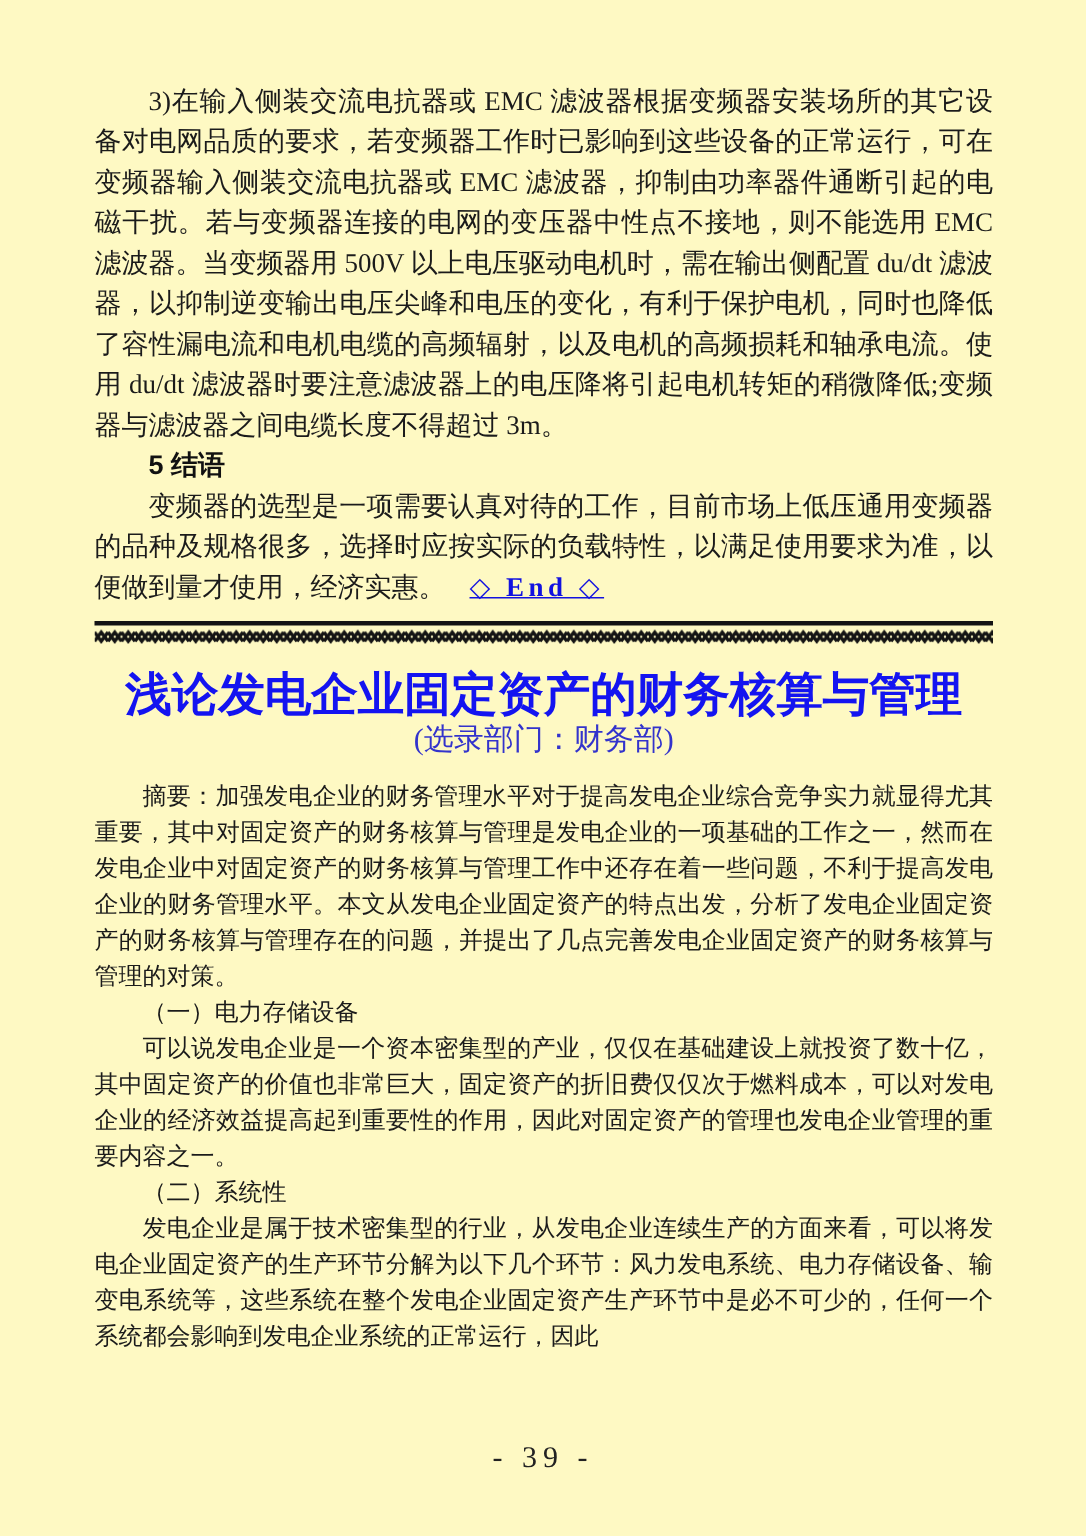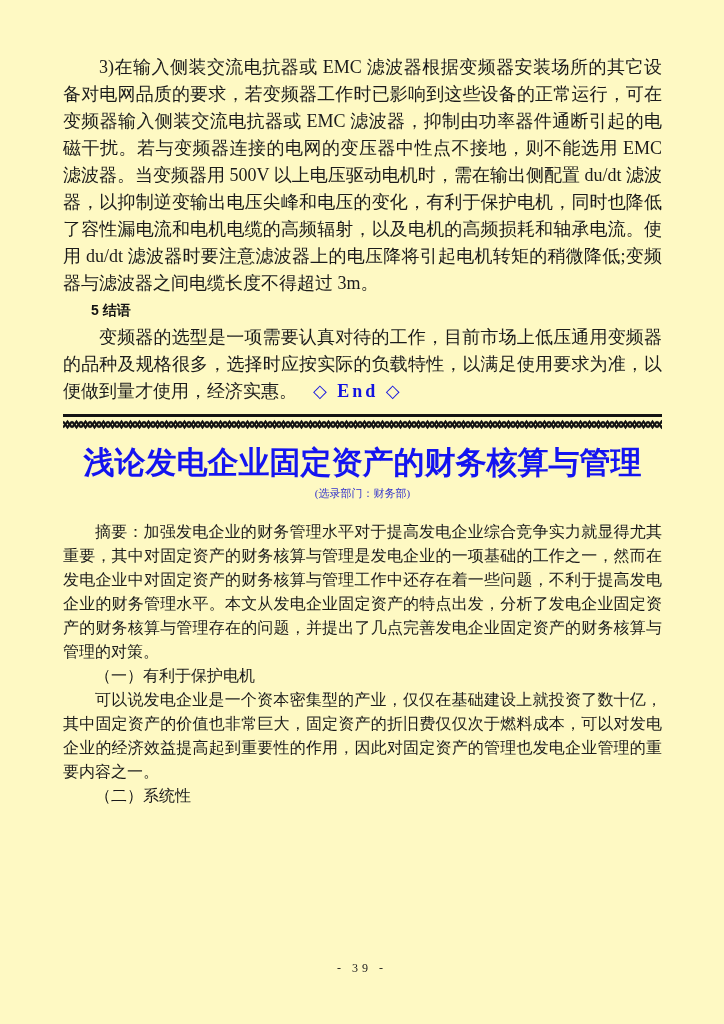--- a/index.html
+++ b/index.html
@@ -24,30 +24,31 @@
     font-size: 18px;
     line-height: 27px;
     text-align: justify;
   }
   .a1 p { margin: 0; text-indent: 2em; }
   .h-conclusion {
     margin: 0;
     text-indent: 2em;
     font-family: "Liberation Sans", "DejaVu Sans", sans-serif;
     font-weight: bold;
-    font-size: 14px;
+    font-size: 18px;
     line-height: 27px;
     color: #111;
   }
   .end-marker {
     color: #1212e0;
     font-weight: bold;
     padding-left: 16px;
     letter-spacing: 3px;
     white-space: nowrap;
+    text-decoration: underline;
   }
   
   .separator {
     margin-top: 9px;
     border-top: 3px solid #141414;
     padding-top: 2px;
     height: 16px;
     line-height: 0;
   }
   
@@ -56,40 +57,40 @@
     text-align: center;
     font-family: "Liberation Sans", "DejaVu Sans", sans-serif;
     font-weight: bold;
     font-size: 31px;
     line-height: 32px;
     color: #1414f0;
   }
   .subtitle {
     margin: 3px 0 0 0;
     text-align: center;
-    font-size: 11px;
+    font-size: 20px;
     line-height: 23px;
     color: #3333cc;
   }
   
   .a2 {
     margin-top: 15px;
     font-size: 16px;
     line-height: 24px;
     text-align: justify;
   }
   .a2 p { margin: 0; text-indent: 2em; }
   
   .page-number {
     position: absolute;
     left: 0;
     right: 0;
     top: 961px;
     text-align: center;
-    font-size: 12px;
+    font-size: 20px;
     letter-spacing: 4px;
     color: #222;
   }
 </style>
 </head>
 <body>
 
 <div class="page">
   <div class="content">
 
@@ -110,21 +111,22 @@
         <rect x="0" y="0" width="599" height="11" fill="url(#zz)"></rect>
       </svg>
     </div>
 
     <section>
       <h1 class="title">浅论发电企业固定资产的财务核算与管理</h1>
       <div class="subtitle">(选录部门：财务部)</div>
 
       <div class="a2">
         <p>摘要：加强发电企业的财务管理水平对于提高发电企业综合竞争实力就显得尤其重要，其中对固定资产的财务核算与管理是发电企业的一项基础的工作之一，然而在发电企业中对固定资产的财务核算与管理工作中还存在着一些问题，不利于提高发电企业的财务管理水平。本文从发电企业固定资产的特点出发，分析了发电企业固定资产的财务核算与管理存在的问题，并提出了几点完善发电企业固定资产的财务核算与管理的对策。</p>
-        <p>（一）有利于保护电机</p>
+        <p>（一）电力存储设备</p>
         <p>可以说发电企业是一个资本密集型的产业，仅仅在基础建设上就投资了数十亿，其中固定资产的价值也非常巨大，固定资产的折旧费仅仅次于燃料成本，可以对发电企业的经济效益提高起到重要性的作用，因此对固定资产的管理也发电企业管理的重要内容之一。</p>
         <p>（二）系统性</p>
+        <p>发电企业是属于技术密集型的行业，从发电企业连续生产的方面来看，可以将发电企业固定资产的生产环节分解为以下几个环节：风力发电系统、电力存储设备、输变电系统等，这些系统在整个发电企业固定资产生产环节中是必不可少的，任何一个系统都会影响到发电企业系统的正常运行，因此</p>
       </div>
     </section>
   </div>
 
   <div class="page-number">- 39 -</div>
 </div>
 
 </body></html>

